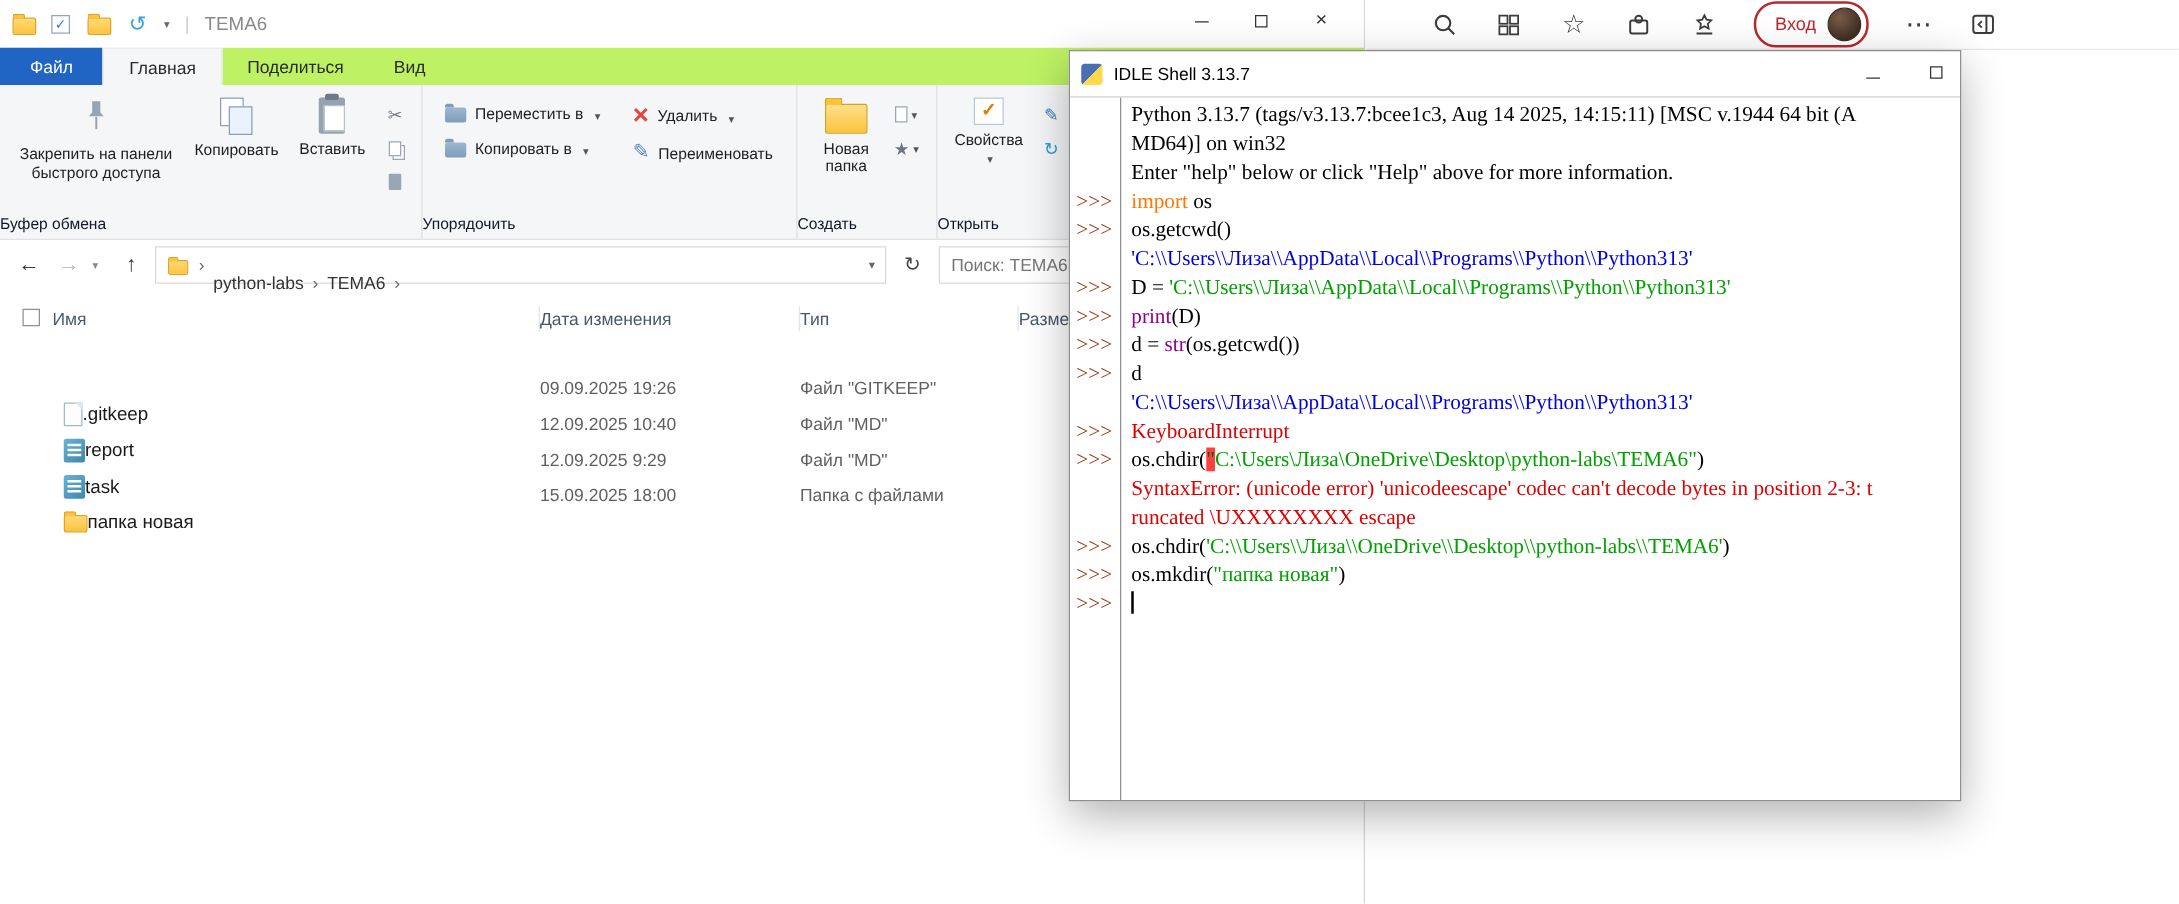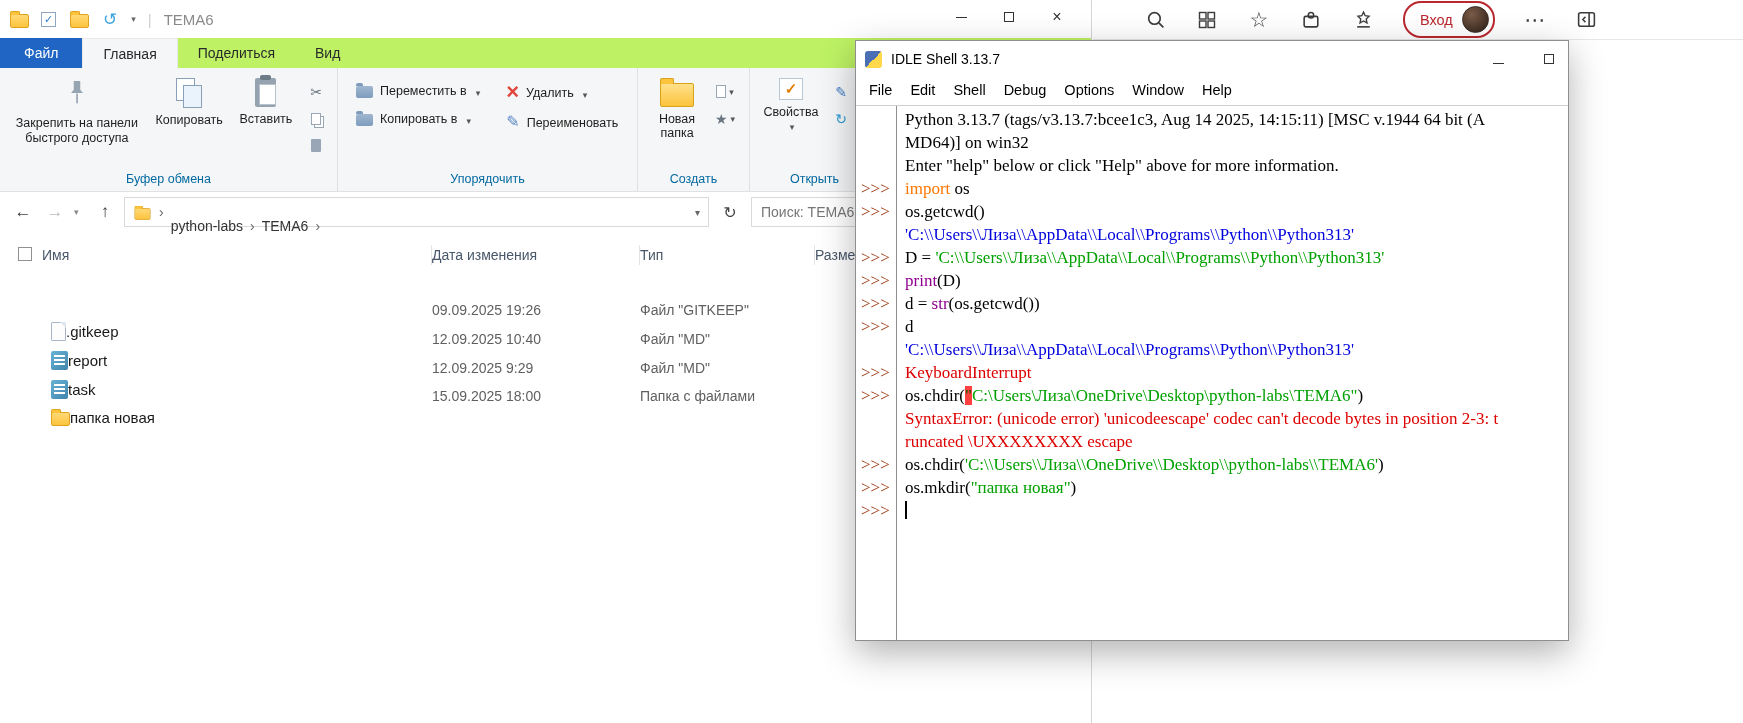--- a/index.html
+++ b/index.html
@@ -22,21 +22,21 @@
   .glyph-max { width:10px; height:10px; border:1px solid #333; display:inline-block; }
 
   .ex-tabs { height:30px; display:flex; align-items:stretch; background:#bef264; }
   .tab-file { background:var(--tabblue,#2065c4); color:#fff; padding:0 24px; display:flex; align-items:center; font-size:14px; }
   .tab { padding:0 20px; display:flex; align-items:center; font-size:14px; color:#2a2a2a; }
   .tab.active { background:#f5f6f7; border:1px solid #e8e8e8; border-bottom:none; }
 
   .ex-ribbon { height:124px; background:#f5f6f7; border-bottom:1px solid #e2e2e2; display:flex; }
   .rgroup { display:flex; flex-direction:column; border-right:1px solid #e0e0e3; }
   .rgroup-body { flex:1; display:flex; align-items:flex-start; padding:6px 8px 0; gap:4px; }
-  .rgroup-label { text-align:center; color:#0369a1; font-size:12.5px; padding:2px 0 5px; }
+  .rgroup-label { color:#0f172a; font-size:12.5px; padding:2px 0 5px; }
   .rbtn-big { display:flex; flex-direction:column; align-items:center; width:86px; font-size:12.5px; color:#1e1e1e; text-align:center; line-height:1.15; gap:5px; padding:4px 2px; }
   .rcol { display:flex; flex-direction:column; gap:10px; padding-top:8px; }
   .rbtn-med { display:flex; align-items:flex-end; gap:7px; font-size:12.5px; color:#1e1e1e; padding:2px 6px; }
   .caret { font-size:9px; color:#555; margin-left:2px; }
   .rsmall-col { display:flex; flex-direction:column; gap:4px; padding-top:6px; }
   .rsmall { width:26px; height:23px; display:flex; align-items:center; justify-content:center; font-size:14px; color:#6b7682; gap:1px; }
 
   
   .ico-copy { position:relative; width:26px; height:30px; display:inline-block; }
   .ico-copy::before, .ico-copy::after { content:""; position:absolute; width:17px; height:21px; background:#fff; border:1px solid #8aa0b8; }
@@ -364,29 +364,20 @@
 
 <div class="idle">
   <div class="idle-titlebar">
     <span class="idle-ico"></span>
     <span class="idle-title">IDLE Shell 3.13.7</span>
     <span class="idle-controls">
       <span><span class="glyph-min"></span></span>
       <span><span class="glyph-max"></span></span>
     </span>
   </div>
-  <div class="idle-menubar">
-      <span class="menu-item">File</span>
-      <span class="menu-item">Edit</span>
-      <span class="menu-item">Shell</span>
-      <span class="menu-item">Debug</span>
-      <span class="menu-item">Options</span>
-      <span class="menu-item">Window</span>
-      <span class="menu-item">Help</span>
-    </div>
   <div class="idle-shell">
     <div class="shell-divider"></div>
     <div>
         <div class="sline"><span class="gut"></span><span class="stxt"><span class="c-t">Python 3.13.7 (tags/v3.13.7:bcee1c3, Aug 14 2025, 14:15:11) [MSC v.1944 64 bit (A</span></span></div>
         <div class="sline"><span class="gut"></span><span class="stxt"><span class="c-t">MD64)] on win32</span></span></div>
         <div class="sline"><span class="gut"></span><span class="stxt"><span class="c-t">Enter "help" below or click "Help" above for more information.</span></span></div>
         <div class="sline"><span class="gut">&gt;&gt;&gt;</span><span class="stxt"><span class="c-k">import</span><span class="c-t"> os</span></span></div>
         <div class="sline"><span class="gut">&gt;&gt;&gt;</span><span class="stxt"><span class="c-t">os.getcwd()</span></span></div>
         <div class="sline"><span class="gut"></span><span class="stxt"><span class="c-o">'C:\\Users\\Лиза\\AppData\\Local\\Programs\\Python\\Python313'</span></span></div>
         <div class="sline"><span class="gut">&gt;&gt;&gt;</span><span class="stxt"><span class="c-t">D = </span><span class="c-s">'C:\\Users\\Лиза\\AppData\\Local\\Programs\\Python\\Python313'</span></span></div>

